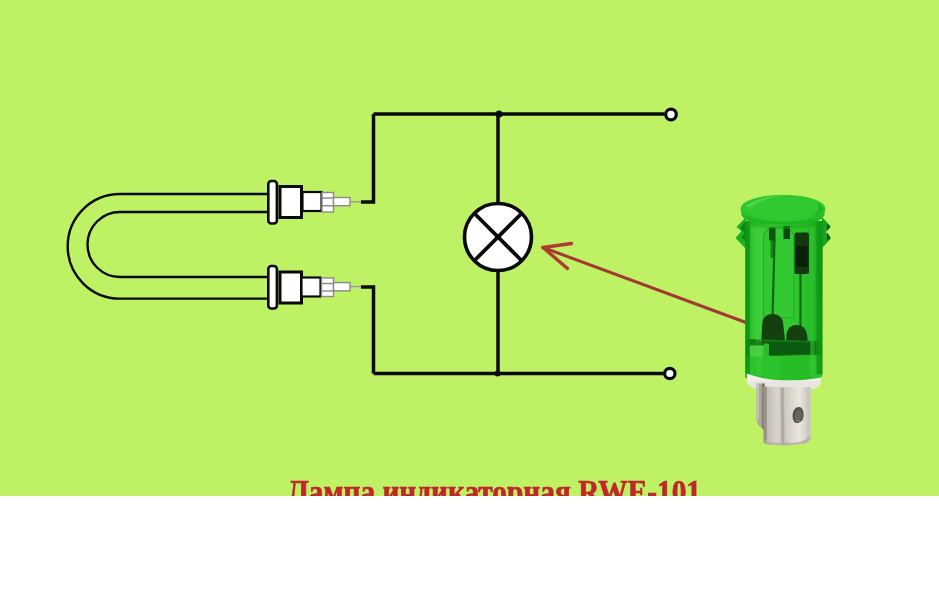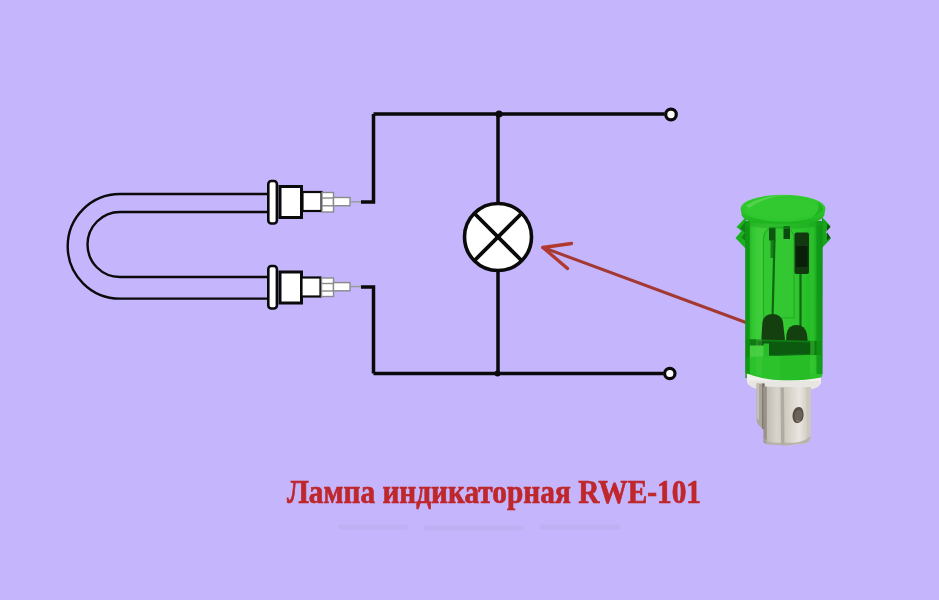--- a/index.html
+++ b/index.html
@@ -1,16 +1,16 @@
 <!DOCTYPE html>
 <html><head>
 <meta charset="utf-8">
 <style>
   html,body{margin:0;padding:0;background:#ffffff;}
-  #stage{position:relative;width:939px;height:600px;background:#c4b5fd;overflow:hidden;
+  #stage{position:relative;width:939px;height:496px;background:#bef264;overflow:hidden;
          font-family:"Liberation Serif", serif;}
   svg{position:absolute;left:0;top:0;}
 </style>
 </head>
 <body>
 <div id="stage">
 <svg width="939" height="600" viewBox="0 0 939 600">
   <defs>
     <linearGradient id="metalG" x1="0" y1="0" x2="1" y2="0">
       <stop offset="0" stop-color="#b9b4ac"></stop>

